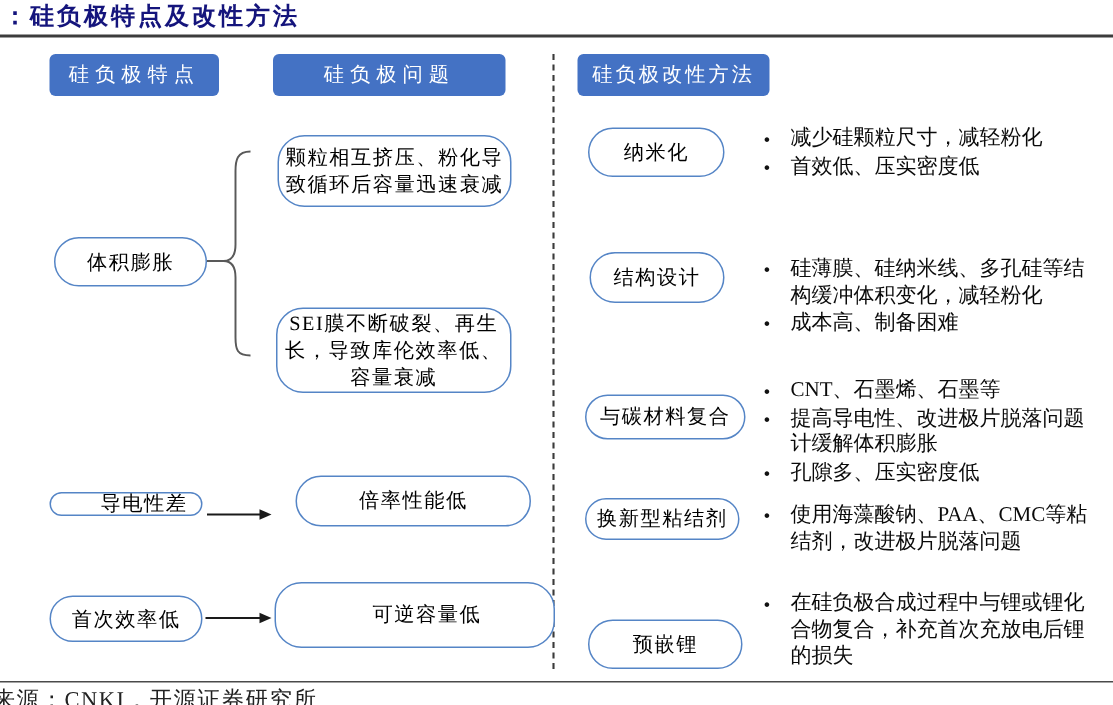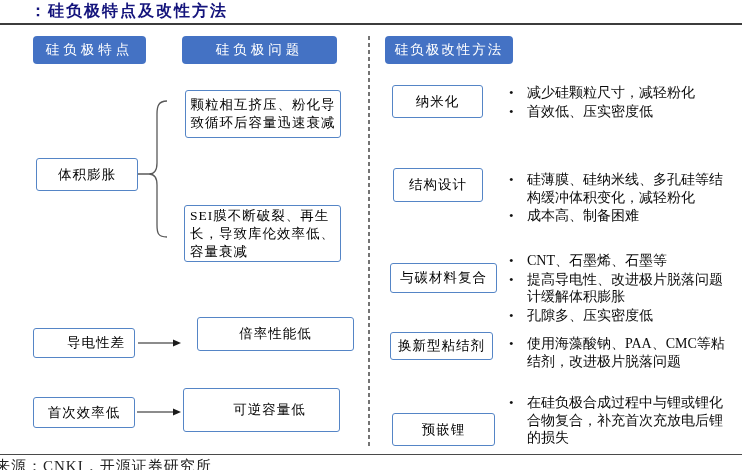--- a/index.html
+++ b/index.html
@@ -2,33 +2,33 @@
 <html><head>
 <meta charset="utf-8">
 <style>
   html,body{margin:0;padding:0;background:#fff;}
   .page{
     position:relative;width:742px;height:470px;overflow:hidden;background:#fff;
     font-family:"Liberation Serif","DejaVu Serif",serif;color:#000;
   }
   .title{
     position:absolute;left:2px;top:1px;font-size:16px;font-weight:bold;
-    color:#14147c;letter-spacing:2px;white-space:nowrap;margin-left:28px;
+    color:#14147c;letter-spacing:2px;white-space:nowrap;
   }
   .title-rule{position:absolute;left:0;top:23px;width:742px;height:0;border-top:2px solid #3c3c3c;}
   .bottom-rule{position:absolute;left:0;top:454px;width:742px;height:0;border-top:1.6px solid #4a4a4a;}
   .source{position:absolute;left:-5px;top:457px;font-size:15px;color:#222;letter-spacing:1px;white-space:nowrap;}
   .hdr{
     position:absolute;background:#4472C4;color:#fff;border-radius:4px;
     display:flex;align-items:center;justify-content:center;
     font-size:13.5px;letter-spacing:4px;height:28px;
   }
   .rbox{
-    position:absolute;background:#fff;border:1.4px solid #5585C6;border-radius:3px;
-    display:flex;align-items:center;justify-content:center;text-align:left;
+    position:absolute;background:#fff;border:1.4px solid #5585C6;border-radius:18px;
+    display:flex;align-items:center;justify-content:center;text-align:center;
     font-size:13.5px;line-height:18px;white-space:pre-line;letter-spacing:1px;
     box-sizing:border-box;padding:2px 4px;
   }
   .blist{position:absolute;left:509px;width:230px;}
   .bitem{display:flex;margin-bottom:1px;}
   .bdot{width:18px;flex:0 0 18px;font-size:13px;line-height:17.5px;color:#111;}
   .btxt{font-size:14px;line-height:17.5px;white-space:pre-line;color:#0a0a0a;}
   svg.connectors{position:absolute;left:0;top:0;pointer-events:none;}
 </style>
 </head>
@@ -50,30 +50,30 @@
       <line x1="138" y1="343" x2="174" y2="343" stroke="#1a1a1a" stroke-width="1.2"></line>
       <polygon points="181,343 173,339.5 173,346.5" fill="#1a1a1a"></polygon>
     </g>
     <g>
       <line x1="137" y1="412" x2="174" y2="412" stroke="#1a1a1a" stroke-width="1.2"></line>
       <polygon points="181,412 173,408.5 173,415.5" fill="#1a1a1a"></polygon>
     </g>
   </svg>
 
   <div class="rbox" style="left:36px;top:158px;width:102px;height:33px;">体积膨胀</div>
-  <div class="rbox" style="left:33px;top:328px;width:102px;height:30px;padding-left:28px;">导电性差</div>
+  <div class="rbox" style="left:33px;top:328px;width:102px;height:16px;padding-left:28px;">导电性差</div>
   <div class="rbox" style="left:33px;top:397px;width:102px;height:31px;">首次效率低</div>
 
   <div class="rbox" style="left:185px;top:90px;width:156px;height:48px;">颗粒相互挤压、粉化导
 致循环后容量迅速衰减</div>
   <div class="rbox" style="left:184px;top:205px;width:157px;height:57px;">SEI膜不断破裂、再生
 长，导致库伦效率低、
 容量衰减</div>
   <div class="rbox" style="left:197px;top:317px;width:157px;height:34px;">倍率性能低</div>
-  <div class="rbox" style="left:183px;top:388px;width:157px;height:44px;padding-left:20px;">可逆容量低</div>
+  <div class="rbox" style="left:183px;top:388px;width:187px;height:44px;padding-left:20px;">可逆容量低</div>
 
   <div class="rbox" style="left:392px;top:85px;width:91px;height:33px;">纳米化</div>
   <div class="rbox" style="left:393px;top:168px;width:90px;height:34px;">结构设计</div>
   <div class="rbox" style="left:390px;top:263px;width:107px;height:30px;">与碳材料复合</div>
   <div class="rbox" style="left:390px;top:332px;width:103px;height:28px;">换新型粘结剂</div>
   <div class="rbox" style="left:392px;top:413px;width:103px;height:33px;">预嵌锂</div>
 
   <div class="blist" style="top:84px;">
     <div class="bitem">
         <span class="bdot">•</span>

